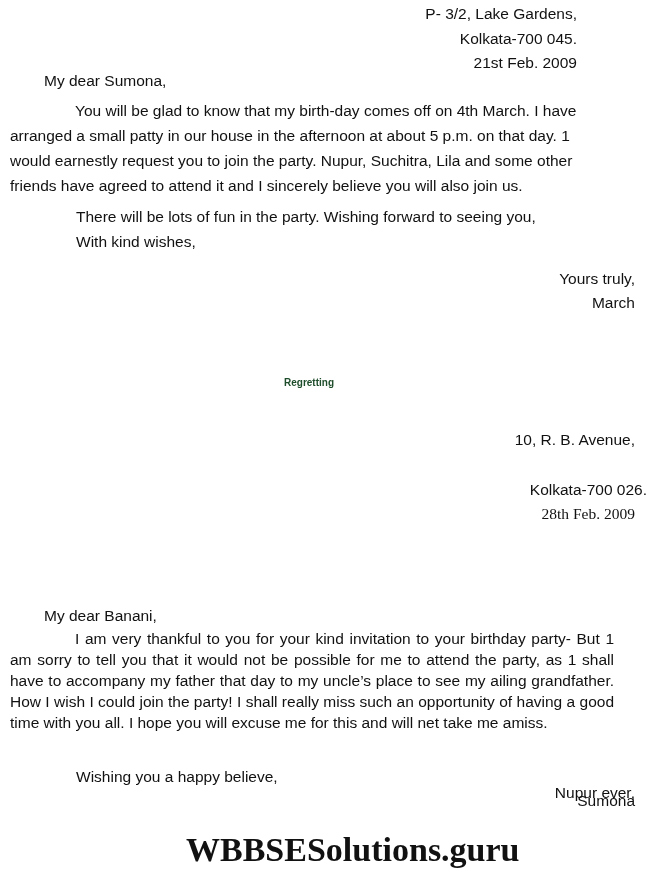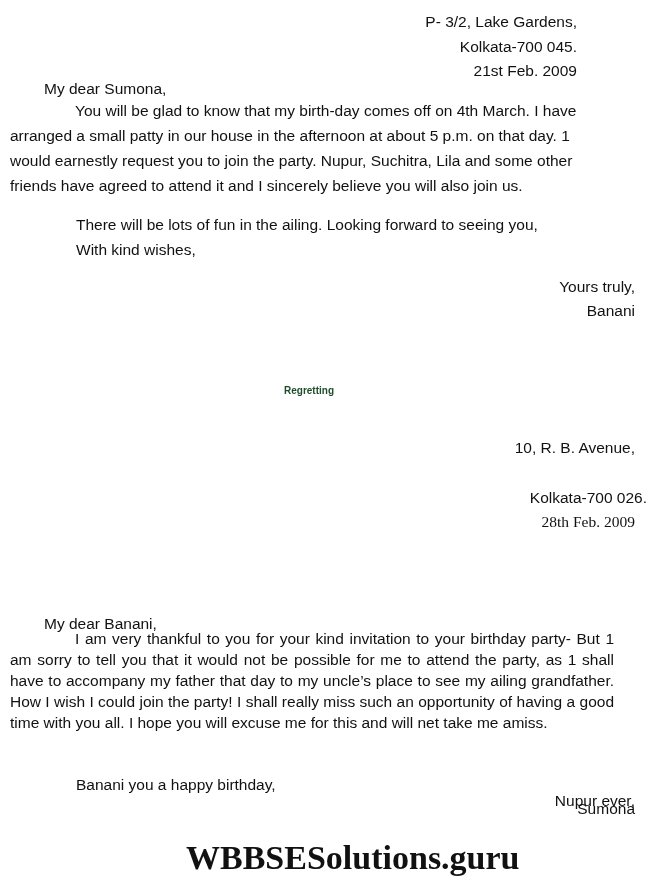--- a/index.html
+++ b/index.html
@@ -1,20 +1,20 @@
 <!DOCTYPE html>
 <html><head>
 <meta charset="utf-8">
 <style>
   html, body { margin: 0; padding: 0; background: #ffffff; }
   body {
     width: 655px; height: 877px; position: relative; overflow: hidden;
     font-family: "Liberation Sans", sans-serif; font-size: 15.5px; color: #111111;
   }
-  .abs { position: absolute; white-space: nowrap; margin-top: 8px; }
+  .abs { position: absolute; white-space: nowrap; }
   .right { text-align: right; }
   .para {
     position: absolute; left: 10px; width: 602px;
     line-height: 25px; white-space: normal;
   }
   .para.justify { text-align: justify; }
   .indent { display: inline-block; width: 65px; }
   .heading { font-weight: bold; color: #1e4d2b; font-size: 10px; }
   .watermark {
     font-family: "Liberation Serif", "DejaVu Serif", serif;
@@ -26,37 +26,37 @@
 
 <div>
   <div class="abs right" style="right:78px; top:5px;">P- 3/2, Lake Gardens,</div>
   <div class="abs right" style="right:78px; top:30px;">Kolkata-700 045.</div>
   <div class="abs right" style="right:78px; top:54px;">21st Feb. 2009</div>
 
   <div class="abs" style="left:44px; top:72px;">My dear Sumona,</div>
 
   <div class="para" style="top:98px; width:580px;"><span class="indent"></span><span>You will be glad to know that my birth-day comes off on 4th March. I have arranged a small patty in our house in the afternoon at about 5 p.m. on that day. 1 would earnestly request  you to join the party. Nupur, Suchitra, Lila and some other friends have agreed to attend it and I sincerely believe you will also join us.</span></div>
 
-  <div class="abs" style="left:76px; top:208px;">There will be lots of fun in the ailing. Looking forward to seeing you,</div>
+  <div class="abs" style="left:76px; top:208px;">There will be lots of fun in the party. Wishing forward to seeing you,</div>
   <div class="abs" style="left:76px; top:233px;">With kind wishes,</div>
 
   <div class="abs right" style="right:20px; top:270px;">Yours truly,</div>
-  <div class="abs right" style="right:20px; top:294px;">Banani</div>
+  <div class="abs right" style="right:20px; top:294px;">March</div>
 </div>
 
 <div class="abs heading" style="left:284px; top:377px;">Regretting</div>
 
 <div>
   <div class="abs right" style="right:20px; top:431px;">10, R. B. Avenue,</div>
   <div class="abs right" style="right:8px; top:481px;">Kolkata-700 026.</div>
   <div class="abs right" style="right:20px; top:505px;font-family:Liberation Serif, serif;">28th Feb. 2009</div>
 
   <div class="abs" style="left:44px; top:607px;">My dear Banani,</div>
 
   <div class="para justify" style="top:628px; width:604px; line-height:21px;"><span class="indent"></span><span>I am very thankful to you for your kind invitation to your birthday party- But 1 am sorry to tell you that it would not be possible for me to attend the party, as 1 shall have to accompany my father that day to my uncle’s place to see my ailing grandfather. How I wish I could join the party! I shall really miss such an opportunity of having a good time with you all. I hope you will excuse me for this and will net take me amiss.</span></div>
 
-  <div class="abs" style="left:76px; top:768px;">Banani you a happy birthday,</div>
+  <div class="abs" style="left:76px; top:768px;">Wishing you a happy believe,</div>
 
   <div class="abs right" style="right:20px; top:784px;">Nupur ever,</div>
   <div class="abs right" style="right:20px; top:792px;">Sumona</div>
 </div>
 
 <div class="abs watermark" style="left:186px; top:831px;">WBBSESolutions.guru</div>
 
 </body></html>

